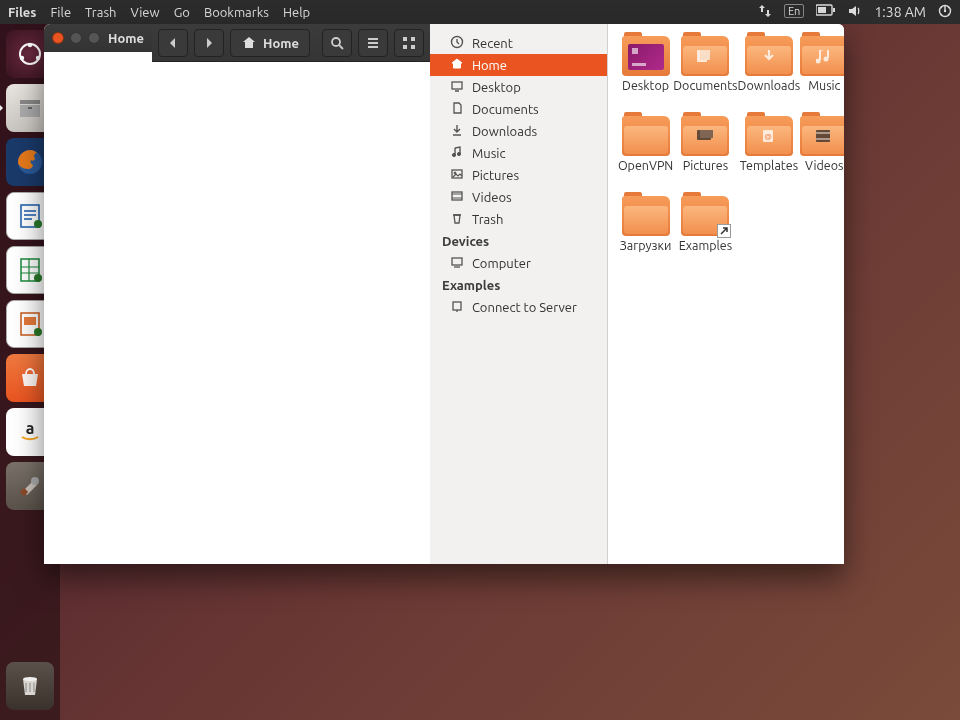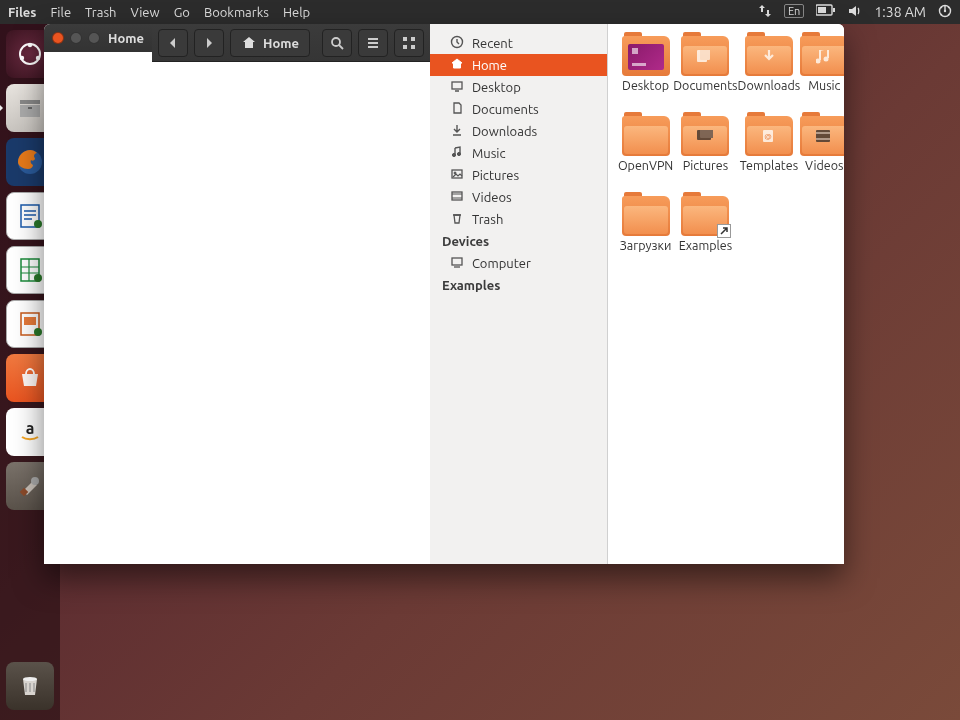--- a/index.html
+++ b/index.html
@@ -295,20 +295,27 @@
           <div class="sb-item">
             <span><svg viewBox="0 0 14 14">
                 <rect x="2" y="3" width="10" height="7" fill="none" stroke-width="1.3"></rect>
                 <path d="M4 12h6" stroke-width="1.3"></path>
               </svg></span>
             <span>Computer</span>
           </div>
         </div>
       <div class="sb-heading">Examples</div>
       <div id="sb-network">
+          <div class="sb-item">
+            <span><svg viewBox="0 0 14 14">
+                <rect x="3" y="3" width="8" height="8" fill="none" stroke-width="1.3"></rect>
+                <path d="M7 11v2" stroke-width="1.3"></path>
+              </svg></span>
+            <span>Connect to Server</span>
+          </div>
         </div>
     </div>
     <div class="content" id="content">
         <div class="fitem">
           <div class="folder-ico">
             <div class="folder-tab"></div>
             <div class="folder-back"></div>
             <div class="desktop-thumb"></div>
           </div>
           <span>Desktop</span>

